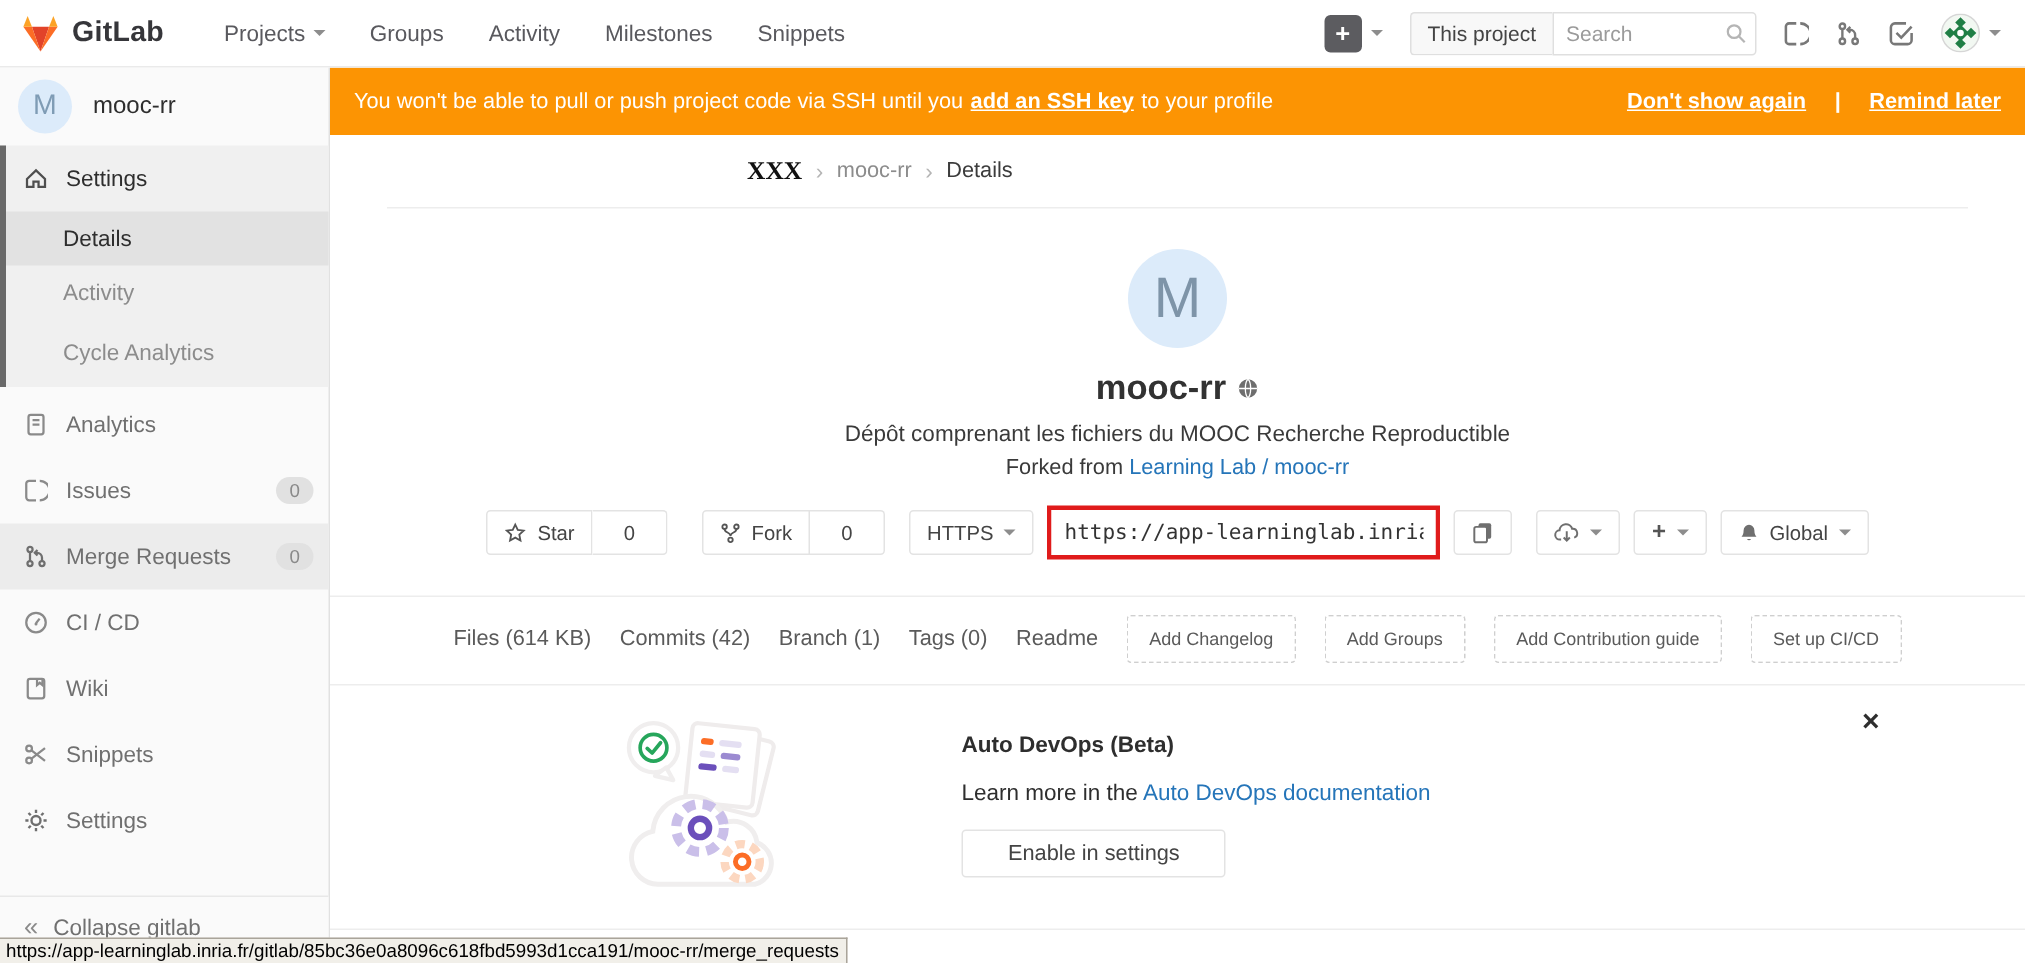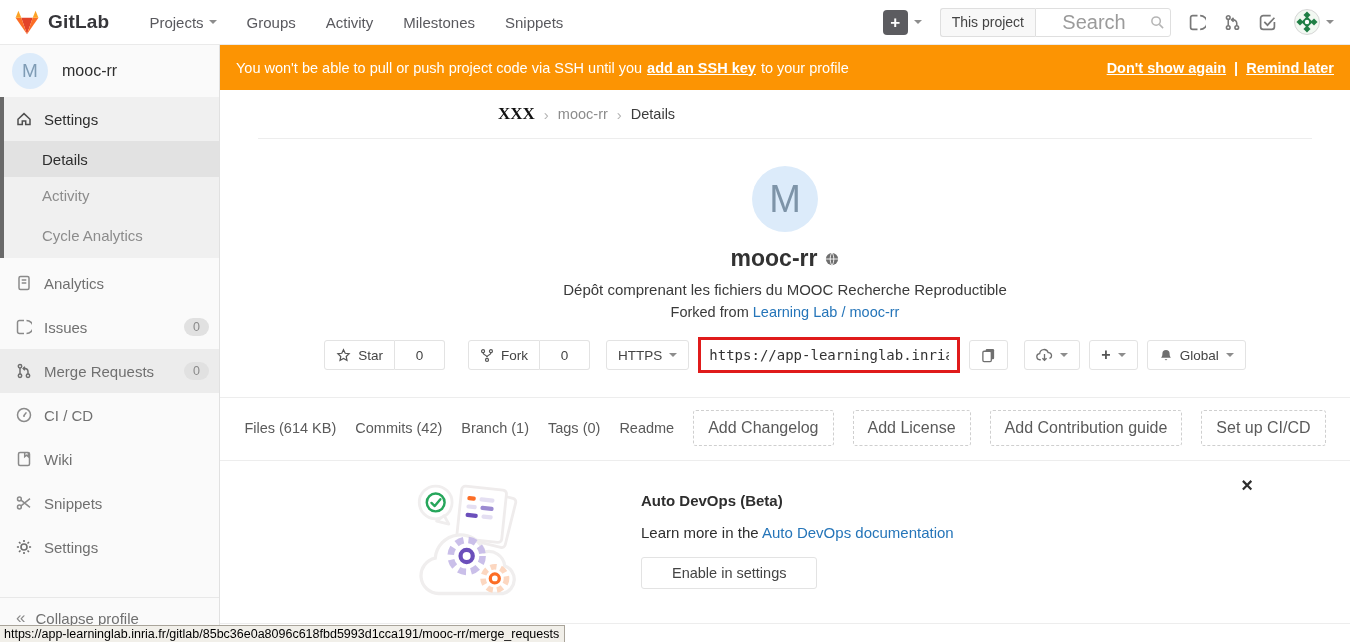--- a/index.html
+++ b/index.html
@@ -20,21 +20,21 @@
   .brand-name { font-size:19px; font-weight:700; color:#36363a; letter-spacing:.2px; }
   .nav-links { display:flex; align-items:center; gap:30px; margin-left:26px; }
   .nav-link { font-size:15px; color:#59595e; cursor:pointer; display:flex; align-items:center; gap:5px; }
   .caret { width:0; height:0; border-left:4px solid transparent; border-right:4px solid transparent; border-top:4px solid #8d8d8d; display:inline-block; }
   .nav-right { margin-left:auto; display:flex; align-items:center; gap:18px; padding-right:16px; }
   .plus-wrap { display:flex; align-items:center; gap:6px; cursor:pointer; }
   .plus-box { width:25px; height:25px; background:#5c5c60; border-radius:4px; color:#fff; font-size:17px; font-weight:700; display:flex; align-items:center; justify-content:center; line-height:1; }
   .search-combo { display:flex; align-items:stretch; height:29px; }
   .this-project { background:#f8f8f8; border:1px solid #dfdfdf; border-right:none; border-radius:3px 0 0 3px; font-size:14px; color:#444; display:flex; align-items:center; padding:0 11px; }
   .search-field { width:136px; background:#fff; border:1px solid #dfdfdf; border-radius:0 3px 3px 0; display:flex; align-items:center; padding:0 8px; gap:6px; }
-  .search-field input { border:none; outline:none; width:100px; font-size:20px; font-family:"Liberation Sans",sans-serif; color:#8b5cf6; background:transparent;text-align:center; }
+  .search-field input { border:none; outline:none; width:100px; font-size:14px; font-family:"Liberation Sans",sans-serif; color:#8b5cf6; background:transparent; }
   .search-field input::placeholder { color:#9b9b9b; }
   .nav-icon { color:#787878; cursor:pointer; }
   .avatar-wrap { display:flex; align-items:center; gap:6px; cursor:pointer; }
 
   
   .sidebar {
     position:absolute; top:45px; left:0; width:220px; height:597px;
     background:#fafafa; border-right:1px solid #e1e1e1; z-index:20;
   }
   .sb-project { display:flex; align-items:center; gap:14px; padding:8px 0 8px 12px; height:52px; }
@@ -51,21 +51,21 @@
   .sb-footer { position:absolute; bottom:0; left:0; width:219px; border-top:1px solid #e8e8e8; padding:10px 0 14px 16px; font-size:15px; color:#707070; display:flex; gap:10px; align-items:center; cursor:pointer; background:#fafafa; }
   .collapse-glyph { font-size:17px; color:#8a8a8a; }
 
   
   .ssh-banner {
     position:absolute; top:45px; left:220px; width:1130px; height:45px;
     background:#fc9403; color:#fff; display:flex; align-items:center;
     padding:0 16px; font-size:14.5px; z-index:10;
   }
   .ssh-link { font-weight:700; text-decoration:underline; cursor:pointer; margin:0 5px; }
-  .banner-right { margin-left:auto; display:flex; gap:8px; align-items:center; font-weight:700; }
+  .banner-right { margin-left:auto; display:flex; gap:19px; align-items:center; font-weight:700; }
   .banner-right .b-link { text-decoration:underline; cursor:pointer; }
 
   
   .content { position:absolute; top:90px; left:220px; width:1130px; height:552px; background:#fff; overflow:hidden; }
   .breadcrumb-row { height:49px; display:flex; align-items:center; padding-left:240px; gap:9px; border-bottom:1px solid #ededed; margin:0 38px; }
   .crumb-root { font-family:"Liberation Serif", serif; font-weight:700; font-size:17px; color:#111; }
   .crumb-sep { color:#b5b5b5; font-size:15px; }
   .crumb { font-size:14.5px; color:#8c8c8c; cursor:pointer; }
   .crumb.current { color:#3c3c3c; }
 
@@ -80,21 +80,21 @@
   .btn { height:30px; background:#fff; border:1px solid #e3e3e3; border-radius:3px; display:flex; align-items:center; justify-content:center; font-size:13.5px; color:#444; padding:0 11px; gap:7px; cursor:pointer; }
   .btn-group { display:flex; }
   .btn-group .btn:first-child { border-radius:3px 0 0 3px; }
   .btn-group .btn.count { border-left:none; border-radius:0 3px 3px 0; min-width:50px; }
   .url-annotation { border:3px solid #e01b1b; height:36px; display:flex; align-items:center; }
   .url-input { width:256px; height:30px; border:none; outline:none; font-family:"DejaVu Sans Mono","Liberation Mono",monospace; font-size:14px; color:#333; padding:0 8px; white-space:nowrap; overflow:hidden; }
   .divider { border-top:1px solid #ededed; }
 
   .stats-row { display:flex; align-items:center; justify-content:center; gap:19px; padding:12px 0 14px 0; }
   .stat-link { font-size:14.5px; color:#5a5a5a; cursor:pointer; }
-  .dashed-btn { border:1px dashed #cfcfcf; border-radius:3px; padding:8px 14px; font-size:16px; color:#5a5a5a; cursor:pointer; background:#fff; }
+  .dashed-btn { border:1px dashed #cfcfcf; border-radius:3px; padding:8px 14px; font-size:12px; color:#5a5a5a; cursor:pointer; background:#fff; }
 
   .devops { position:relative; display:flex; align-items:center; padding:18px 0 22px 190px; gap:113px; border-bottom:1px solid #ededed; }
   .devops-text { max-width:660px; }
   .devops-title { font-size:15px; font-weight:700; color:#2e2e2e; }
   .devops-body { margin-top:13px; font-size:15px; color:#2e2e2e; }
   .devops-learn { margin-top:15px; font-size:15px; color:#2e2e2e; }
   .devops-btn { margin-top:16px; display:inline-block; height:32px; line-height:30px; border:1px solid #e3e3e3; border-radius:3px; padding:0 30px; font-size:14.5px; color:#444; cursor:pointer; background:#fff; }
   .devops-close { position:absolute; top:14px; right:97px; font-size:20px; font-weight:700; color:#2e2e2e; cursor:pointer; line-height:1; }
 
   
@@ -275,21 +275,21 @@
           <circle cx="8" cy="8" r="3"></circle>
           <path d="M8 .9V3M8 13v2.1M.9 8H3M13 8h2.1M3 3l1.5 1.5M11.5 11.5 13 13M3 13l1.5-1.5M11.5 4.5 13 3"></path>
         </svg>
       </span>
       <span>Settings</span>
     </div>
   </div>
 
   <div class="sb-footer">
     <span class="collapse-glyph">«</span>
-    <span>Collapse profile</span>
+    <span>Collapse gitlab</span>
   </div>
 </div>
 
 <div class="ssh-banner">
   <span>You won't be able to pull or push project code via SSH until you</span>
   <span class="ssh-link">add an SSH key</span>
   <span>to your profile</span>
   <span class="banner-right">
     <span class="b-link">Don't show again</span>
     <span>|</span>
@@ -393,21 +393,21 @@
 
   <div class="divider" style="margin-top:24px"></div>
 
   <div class="stats-row">
     <span class="stat-link">Files (614 KB)</span>
     <span class="stat-link">Commits (42)</span>
     <span class="stat-link">Branch (1)</span>
     <span class="stat-link">Tags (0)</span>
     <span class="stat-link">Readme</span>
     <span class="dashed-btn">Add Changelog</span>
-    <span class="dashed-btn">Add License</span>
+    <span class="dashed-btn">Add Groups</span>
     <span class="dashed-btn">Add Contribution guide</span>
     <span class="dashed-btn">Set up CI/CD</span>
   </div>
 
   <div class="divider"></div>
 
   <div class="devops">
     <span>
       <svg width="118" height="122" viewBox="0 0 125 130">
         <g transform="rotate(14 88 40)">

